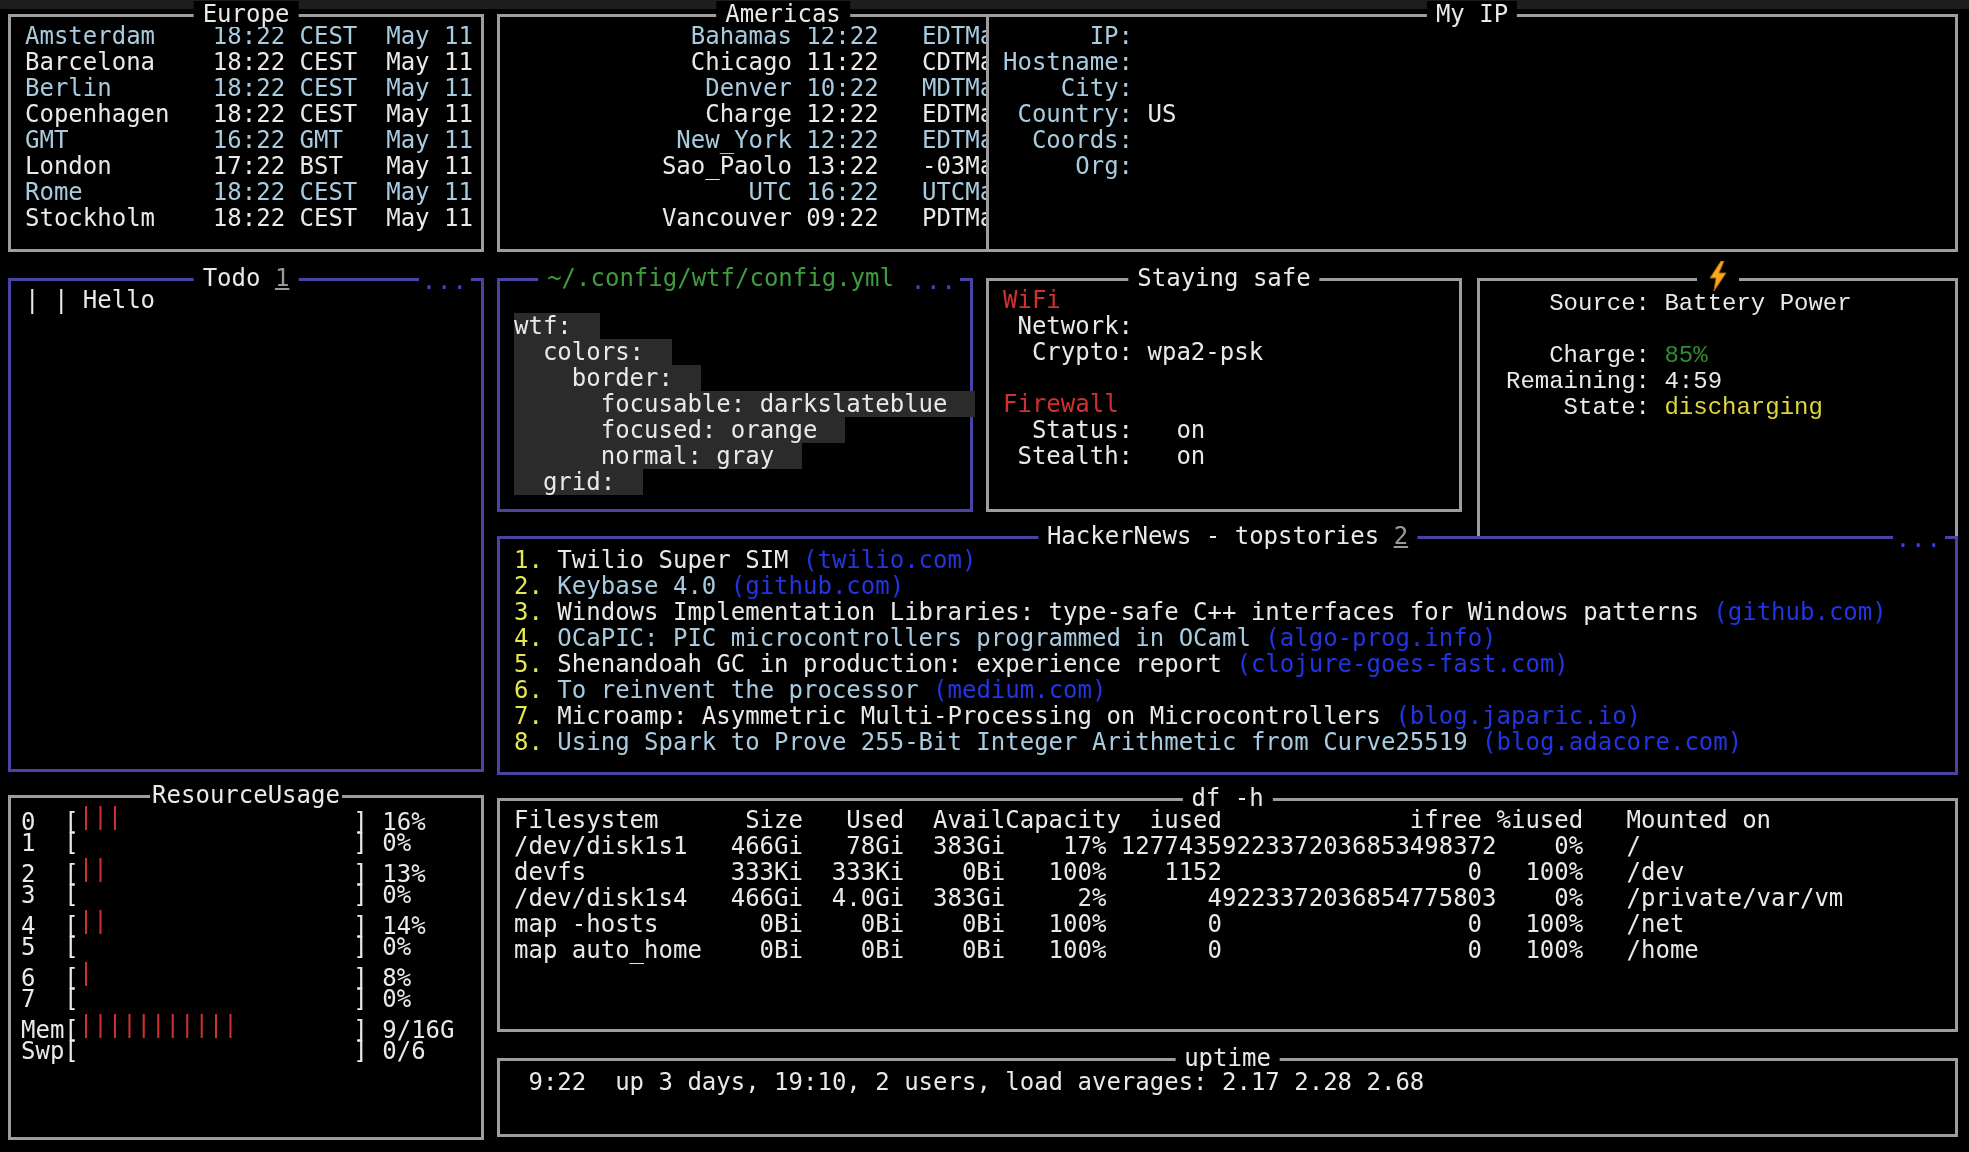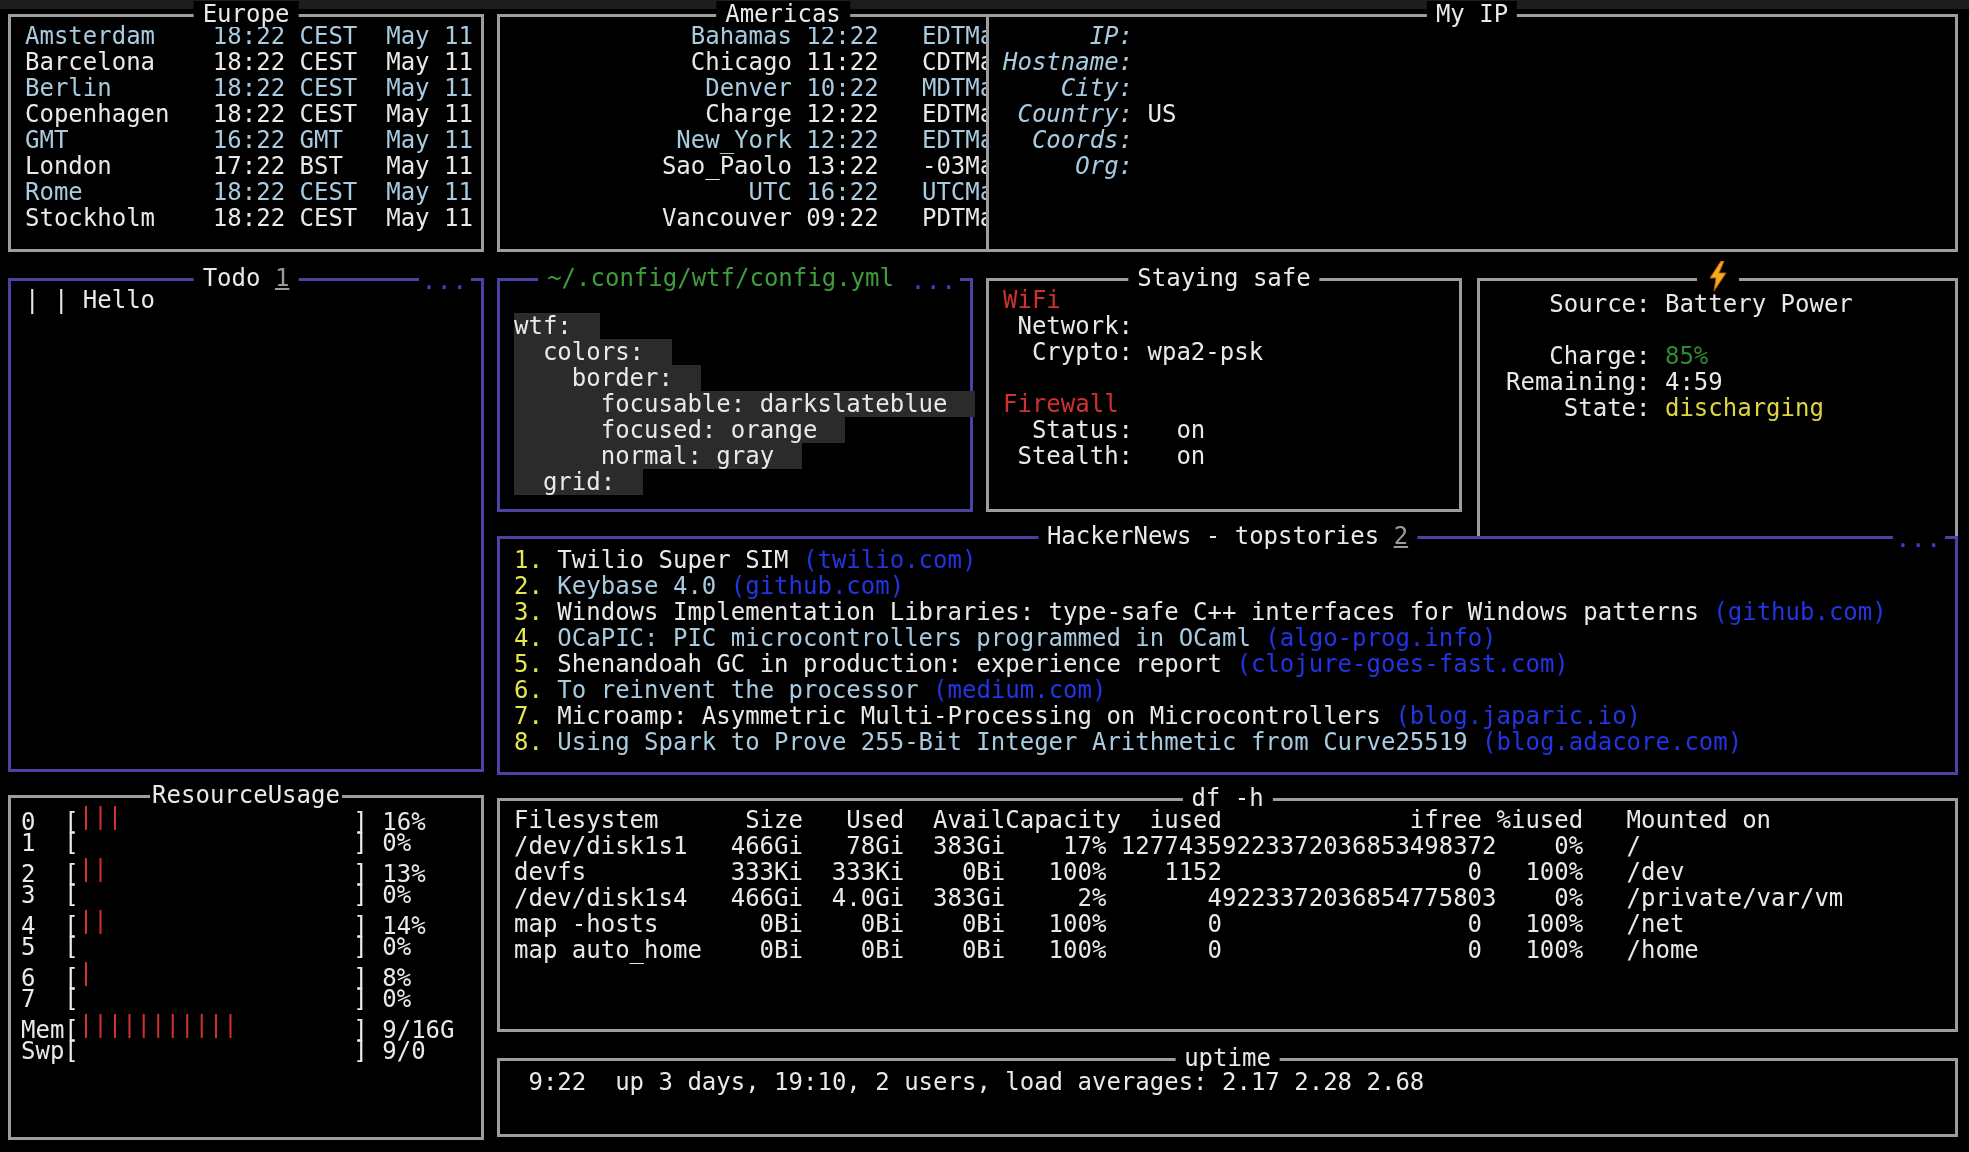--- a/index.html
+++ b/index.html
@@ -17,21 +17,21 @@
   .ptitle{position:absolute;top:-16px;left:50%;transform:translateX(-50%);background:var(--bg);
           padding:0 9px;white-space:nowrap;color:var(--fg);}
   .ptitle .green{color:var(--green_title);}
   .pnum{color:var(--graynum);text-decoration:underline;}
   .dots{position:absolute;top:-13px;right:10px;background:var(--bg);padding:0 3px;color:var(--dots);letter-spacing:1px;}
   .pad{padding:6px 14px;}
   .pline{white-space:pre;height:26px;}
   .blue{color:var(--lightblue);} .white{color:var(--fg);} .redtx{color:var(--red);}
   .c-city{display:inline-block;width:13ch;} .c-time{display:inline-block;width:6ch;}
   .c-zone{display:inline-block;width:6ch;}
-  .ip-label{display:inline-block;width:9ch;text-align:right;color:var(--lightblue);font-style:italic;}
+  .ip-label{display:inline-block;width:9ch;text-align:right;color:var(--lightblue);}
   .ip-val{color:var(--fg);}
   .bat-label{display:inline-block;width:10ch;text-align:right;color:var(--fg);}
   .bat-green{color:var(--green_val);} .bat-yellow{color:var(--state_yellow);}
   .hl{background:var(--hl);padding-right:28px;white-space:pre;display:inline-block;}
   .hn-num{color:var(--yellow);display:inline-block;width:3ch;}
   .hn-site{color:var(--link);}
   .ru-label{display:inline-block;width:3ch;}
   .ru-bar{display:inline-block;width:19ch;color:var(--red);white-space:pre;overflow:hidden;}
   .df-row span{display:inline-block;white-space:pre;}
   .df-c0{width:14ch;text-align:left;} .df-c1{width:6ch;text-align:right;}
@@ -114,21 +114,21 @@
     <div class="pline redtx">WiFi</div>
     <div class="pline"> Network:</div>
     <div class="pline">  Crypto: wpa2-psk</div>
     <div class="pline"></div>
     <div class="pline redtx">Firewall</div>
     <div class="pline">  Status:   on</div>
     <div class="pline"> Stealth:   on</div>
   </div>
 </div>
 
-<div class="panel" style="left:1477px;top:278px;width:481px;height:301px;">
+<div class="panel" style="left:1477px;top:278px;width:481px;height:301px;font-family:Liberation Mono, monospace;">
   <div class="bolt-wrap">
     <svg width="22" height="30" viewBox="0 0 22 30">
         <polygon points="14,0 3,17 9,17 7,30 19,12 12,12 17,0" fill="#f7a81d" stroke="#b06000" stroke-width="1"></polygon>
       </svg>
   </div>
   <div class="pad" style="padding-left:26px;padding-top:10px;">
     <div class="pline"><span class="bat-label">Source:</span> <span>Battery Power</span></div>
     <div class="pline"></div>
     <div class="pline"><span class="bat-label">Charge:</span> <span class="bat-green">85%</span></div>
     <div class="pline"><span class="bat-label">Remaining:</span> <span>4:59</span></div>
@@ -156,21 +156,21 @@
   <div class="pad" style="padding-left:10px;">
     <div class="pline"><span class="ru-label">0</span><span>[</span><span class="ru-bar">|||</span><span>]</span> <span>16%</span></div>
     <div class="pline"><span class="ru-label">1</span><span>[</span><span class="ru-bar"></span><span>]</span> <span>0%</span></div>
     <div class="pline"><span class="ru-label">2</span><span>[</span><span class="ru-bar">||</span><span>]</span> <span>13%</span></div>
     <div class="pline"><span class="ru-label">3</span><span>[</span><span class="ru-bar"></span><span>]</span> <span>0%</span></div>
     <div class="pline"><span class="ru-label">4</span><span>[</span><span class="ru-bar">||</span><span>]</span> <span>14%</span></div>
     <div class="pline"><span class="ru-label">5</span><span>[</span><span class="ru-bar"></span><span>]</span> <span>0%</span></div>
     <div class="pline"><span class="ru-label">6</span><span>[</span><span class="ru-bar">|</span><span>]</span> <span>8%</span></div>
     <div class="pline"><span class="ru-label">7</span><span>[</span><span class="ru-bar"></span><span>]</span> <span>0%</span></div>
     <div class="pline"><span class="ru-label">Mem</span><span>[</span><span class="ru-bar">|||||||||||</span><span>]</span> <span>9/16G</span></div>
-    <div class="pline"><span class="ru-label">Swp</span><span>[</span><span class="ru-bar"></span><span>]</span> <span>9/0</span></div>
+    <div class="pline"><span class="ru-label">Swp</span><span>[</span><span class="ru-bar"></span><span>]</span> <span>0/6</span></div>
   </div>
 </div>
 
 <div class="panel" style="left:497px;top:798px;width:1461px;height:234px;">
   <div class="ptitle"><span>df -h</span></div>
   <div class="pad">
     <div class="pline df-row"><span class="df-c0">Filesystem</span><span class="df-c1">Size</span><span class="df-c2">Used</span><span class="df-c3">Avail</span><span class="df-c4">Capacity</span><span class="df-c5">iused</span><span class="df-c6">ifree</span><span class="df-c7">%iused</span><span class="df-c8">Mounted on</span></div>
     <div class="pline df-row"><span class="df-c0">/dev/disk1s1</span><span class="df-c1">466Gi</span><span class="df-c2">78Gi</span><span class="df-c3">383Gi</span><span class="df-c4">17%</span><span class="df-c5">1277435</span><span class="df-c6">9223372036853498372</span><span class="df-c7">0%</span><span class="df-c8">/</span></div>
     <div class="pline df-row"><span class="df-c0">devfs</span><span class="df-c1">333Ki</span><span class="df-c2">333Ki</span><span class="df-c3">0Bi</span><span class="df-c4">100%</span><span class="df-c5">1152</span><span class="df-c6">0</span><span class="df-c7">100%</span><span class="df-c8">/dev</span></div>
     <div class="pline df-row"><span class="df-c0">/dev/disk1s4</span><span class="df-c1">466Gi</span><span class="df-c2">4.0Gi</span><span class="df-c3">383Gi</span><span class="df-c4">2%</span><span class="df-c5">4</span><span class="df-c6">9223372036854775803</span><span class="df-c7">0%</span><span class="df-c8">/private/var/vm</span></div>

